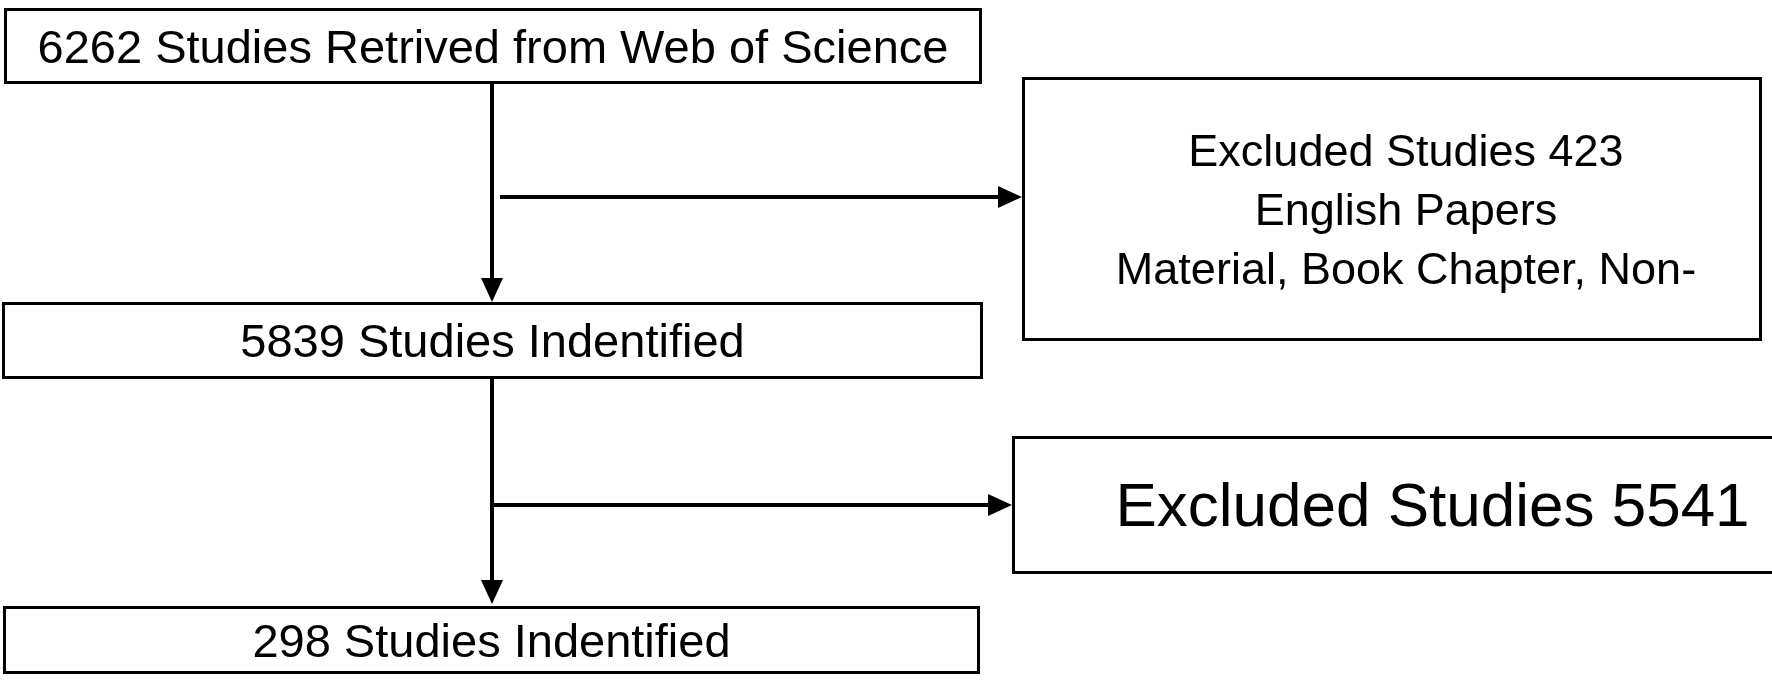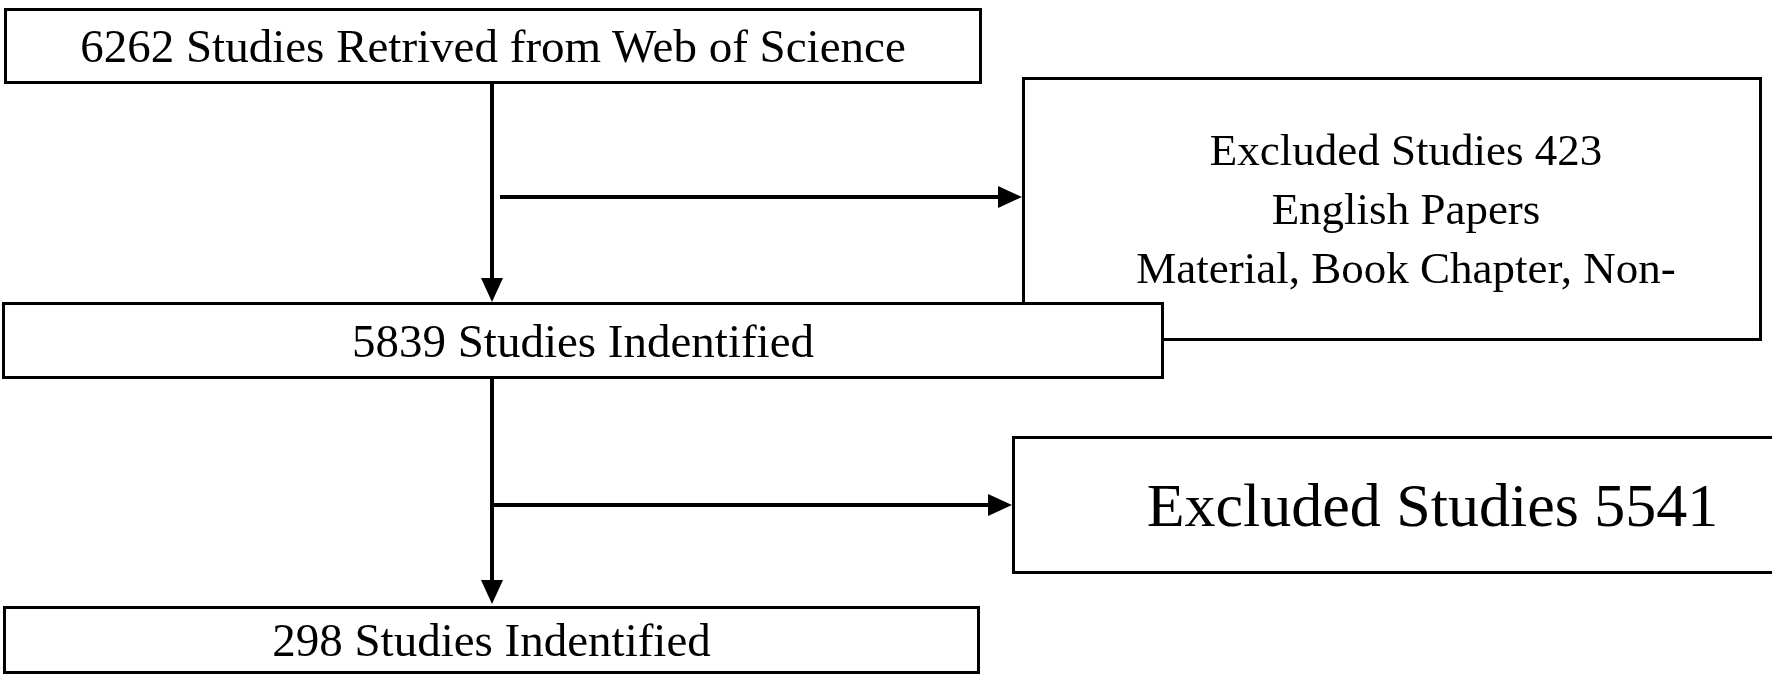--- a/index.html
+++ b/index.html
@@ -4,40 +4,40 @@
 <style>
   * { margin: 0; padding: 0; box-sizing: border-box; }
   html, body {
     width: 1772px; height: 691px;
     background: var(--background, #ffffff);
     overflow: hidden;
   }
   .canvas {
     position: relative;
     width: 1772px; height: 691px;
-    font-family: Liberation Serif, serif;
+    font-family: Liberation Sans, sans-serif;
     color: var(--text, #000000);
     background: var(--background, #ffffff);
   }
   .box {
     position: absolute;
     border: 3px solid var(--border, #000000);
     background: var(--background, #ffffff);
     display: flex;
     flex-direction: column;
     align-items: center;
     justify-content: center;
     text-align: center;
   }
   .ln { white-space: nowrap; }
 
   
   .box-retrieved    { left: 4px;    top: 8px;   width: 978px; height: 76px;  font-size: 47px; }
   .box-excluded-1   { left: 1022px; top: 77px;  width: 740px; height: 264px; font-size: 45px; line-height: 59px; padding-left: 28px; }
-  .box-identified-1 { left: 2px;    top: 302px; width: 1162px; height: 77px;  font-size: 47px; }
+  .box-identified-1 { left: 2px;    top: 302px; width: 981px; height: 77px;  font-size: 47px; }
   .box-excluded-2   { left: 1012px; top: 436px; width: 841px; height: 138px; font-size: 62px; line-height: 60px; }
   .box-identified-2 { left: 3px;    top: 606px; width: 977px; height: 68px;  font-size: 47px; }
 
   
   .line { position: absolute; background: var(--border, #000000); }
   .v1-stem { left: 490px; top: 84px;  width: 4px;   height: 196px; }
   .h1-stem { left: 500px; top: 195px; width: 498px; height: 4px;   }
   .v2-stem { left: 490px; top: 379px; width: 4px;   height: 203px; }
   .h2-stem { left: 492px; top: 503px; width: 496px; height: 4px;   }
 

